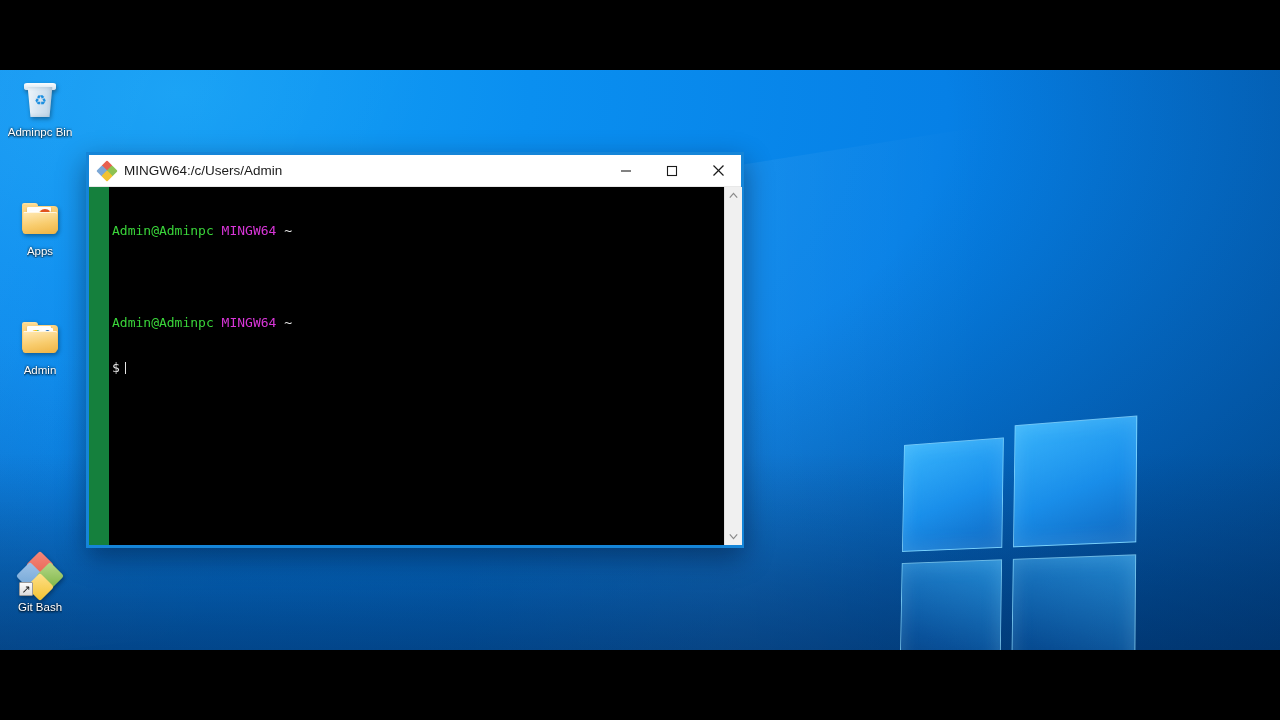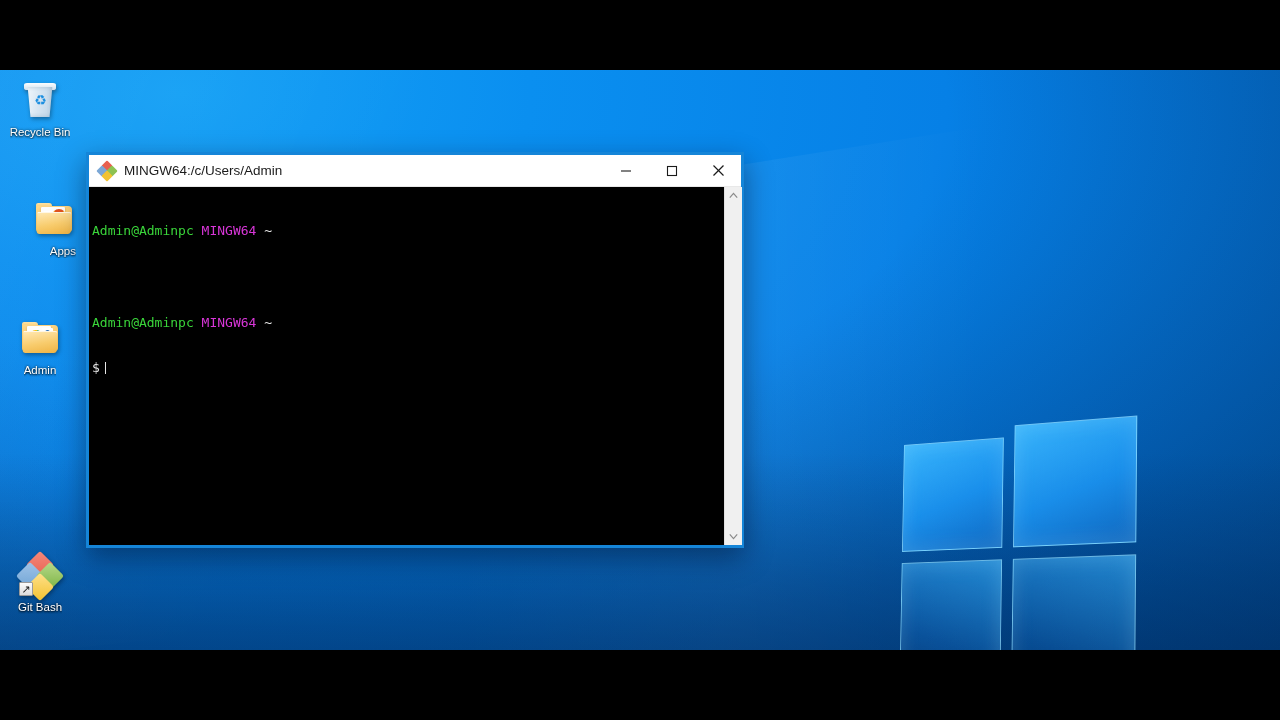--- a/index.html
+++ b/index.html
@@ -190,21 +190,21 @@
     font-size:13.5px; color:#1b1b1b; white-space:nowrap;
     font-family:"Liberation Sans", sans-serif;
   }
   #titlebar .spacer{ flex:1 1 auto; }
   .wbtn{
     width:46px; height:32px; display:flex; align-items:center; justify-content:center;
     background:transparent; border:0; cursor:default;
   }
   .wbtn svg{ display:block; }
 
-  #termwrap{ flex:1 1 auto; display:flex; background:#000; min-height:0; }
+  #termwrap{ flex:1 1 auto; display:flex; background:#000; min-height:0;margin-left:20px; }
   #term{
     flex:1 1 auto; background:#000; overflow:hidden;
     padding:6px 0 0 3px;
     font-family:"DejaVu Sans Mono","Liberation Mono", monospace;
     font-size:13px; line-height:15.2px;
     white-space:pre;
   }
   #term .ln{ height:15.2px; }
   .c-green{ color:#3ad53a; }
   .c-mag{ color:#d836d8; }
@@ -245,24 +245,24 @@
     </div>
 
     <div class="dicon" style="top:8px;">
       <div class="glyph">
         <div class="rb">
           <div class="lid"></div>
           <div class="body"></div>
           <div class="tri">♻</div>
         </div>
       </div>
-      <div class="cap">Recycle Bin</div>
-    </div>
-
-    <div class="dicon" style="top:127px;align-items:flex-end;">
+      <div class="cap">Adminpc Bin</div>
+    </div>
+
+    <div class="dicon" style="top:127px;">
       <div class="glyph">
         <div class="fold">
           <div class="tab"></div>
           <div class="back"></div>
           <div class="sheet"></div>
           <div class="doorrect"></div>
           <div class="doorarc"></div>
           <div class="front"></div>
         </div>
       </div>

